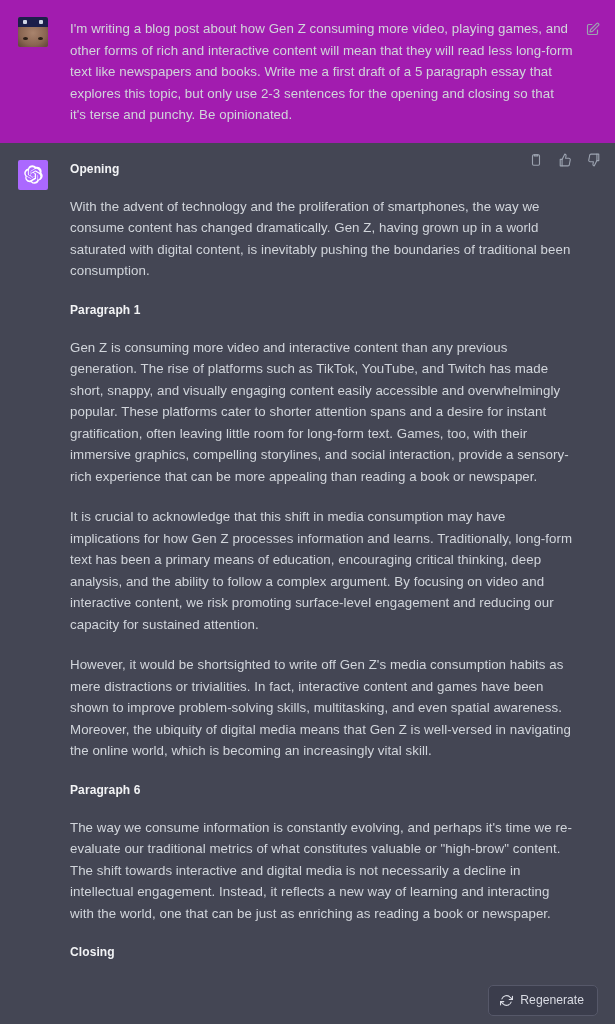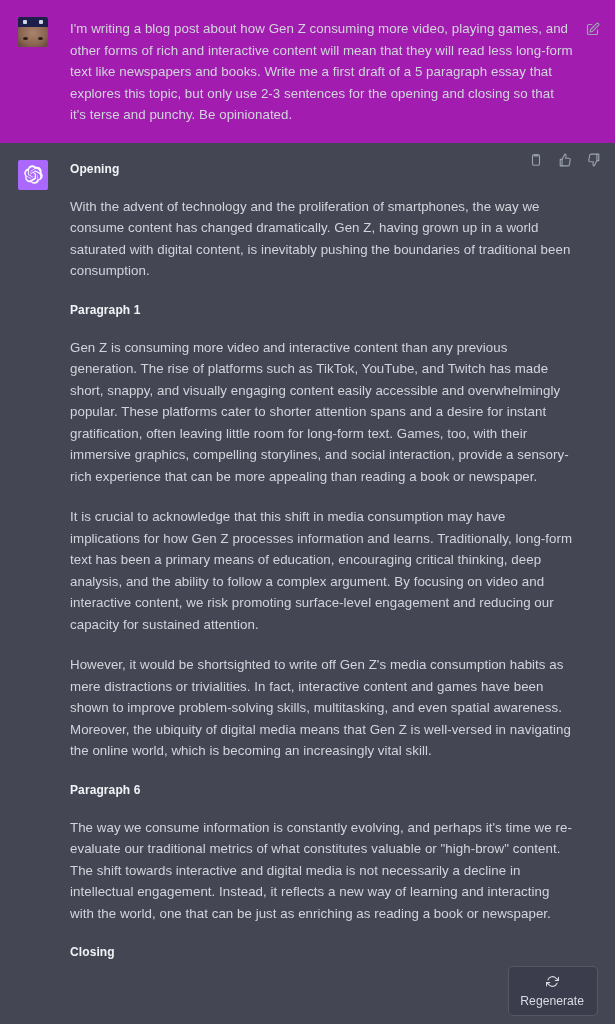--- a/index.html
+++ b/index.html
@@ -180,21 +180,20 @@
     padding: 8px 13px 8px 11px;
     background: #3b3d4c;
     border: 1px solid #565869;
     border-radius: 5px;
     color: #d9dbe3;
     font-family: "Liberation Sans", sans-serif;
     font-size: 12.2px;
     line-height: 1;
     cursor: pointer;
     white-space: nowrap;
-    flex-direction: column;
   }
   .regenerate-btn svg { display: block; flex: 0 0 auto; }
 </style>
 </head>
 <body>
 
 <div class="chat">
 
   <div class="msg msg-user">
     <div class="avatar avatar-user">

